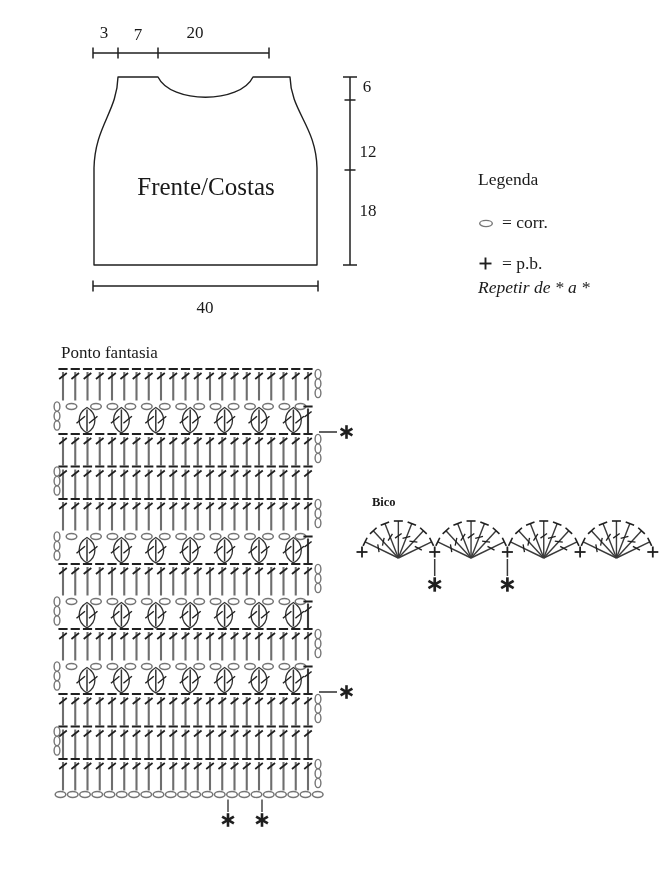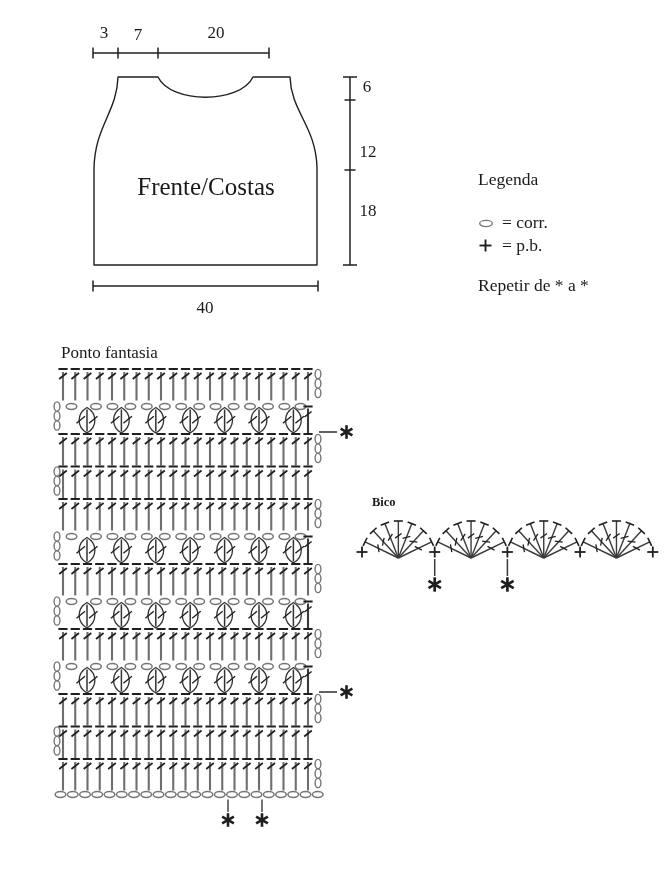--- a/index.html
+++ b/index.html
@@ -6,23 +6,23 @@
   .page{position:relative;width:664px;height:877px;background:#ffffff;overflow:hidden;
         font-family:"Liberation Serif", serif;color:#1a1a1a;}
   svg.layer{position:absolute;left:0;top:0;}
   .lbl{position:absolute;font-size:17px;white-space:nowrap;line-height:1;}
   .ctr{transform:translateX(-50%);}
   .big{font-size:25px;}
   .chart-title{font-size:17px;}
   .bico-title{font-size:12.5px;font-weight:bold;}
   .legend{position:absolute;left:478px;top:168px;font-size:17.5px;line-height:23px;}
   .legend-title{margin-bottom:20px;}
-  .legend-row{display:flex;align-items:center;height:23px;}
+  .legend-row{display:flex;align-items:center;height:23px;margin-top:18px;}
   .legend-row .sym{display:inline-flex;width:24px;justify-content:flex-start;align-items:center;}
-  .legend-note{margin-top:17px;}
+  .legend-note{margin-top:1px;font-style:italic;}
 </style>
 </head>
 <body>
 
 <div class="page">
 
   <svg class="layer" width="664" height="877" viewBox="0 0 664 877">
     <g id="g-garment">
         <g>
           <path d="M118,77 L158,77 C171,104 240,104 253,77 L290,77 C291,112 316,126 317,168 L317,265 L94,265 L94,168 C95,126 117,112 118,77 Z" fill="none" stroke-width="1.4" stroke="#1f1f1f" stroke-linejoin="round"></path>
@@ -1668,21 +1668,21 @@
             <line x1="507.4" y1="577.3" x2="507.4" y2="591.7" stroke-width="2.7" stroke="#1f1f1f"></line>
             <line x1="501.164617092752" y1="580.9" x2="513.635382907248" y2="588.1" stroke-width="2.7" stroke="#1f1f1f"></line>
             <line x1="513.635382907248" y1="580.9" x2="501.164617092752" y2="588.1" stroke-width="2.7" stroke="#1f1f1f"></line>
           </g>
         </g>
       </g>
   </svg>
 
   <div class="lbl ctr" style="left:104px;top:24px;">3</div>
   <div class="lbl ctr" style="left:138px;top:26px;">7</div>
-  <div class="lbl ctr" style="left:216px;top:24px;">20</div>
+  <div class="lbl ctr" style="left:195px;top:24px;">20</div>
   <div class="lbl ctr" style="left:367px;top:78px;">6</div>
   <div class="lbl ctr" style="left:368px;top:125px;margin-top:18px;">12</div>
   <div class="lbl ctr" style="left:368px;top:202px;">18</div>
   <div class="lbl ctr" style="left:205px;top:299px;">40</div>
   <div class="lbl big ctr" style="left:206px;top:174px;">Frente/Costas</div>
 
   <div class="legend">
     <div class="legend-title">Legenda</div>
     <div class="legend-row">
       <span class="sym">

